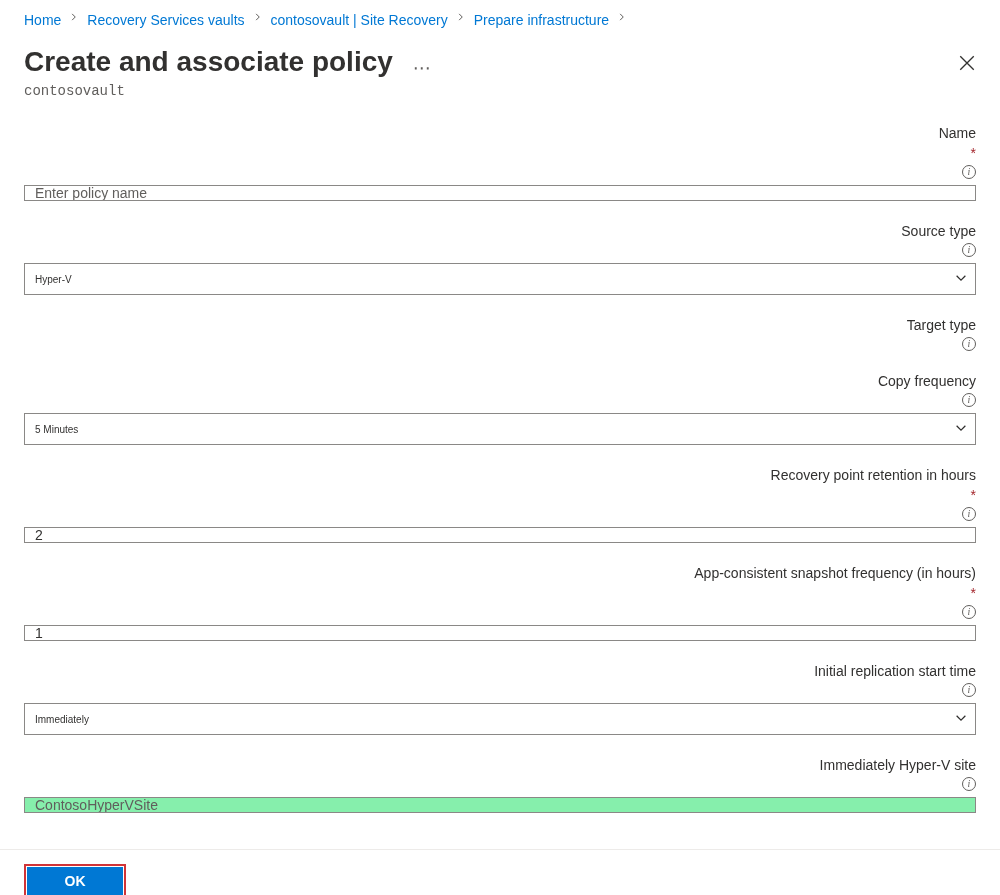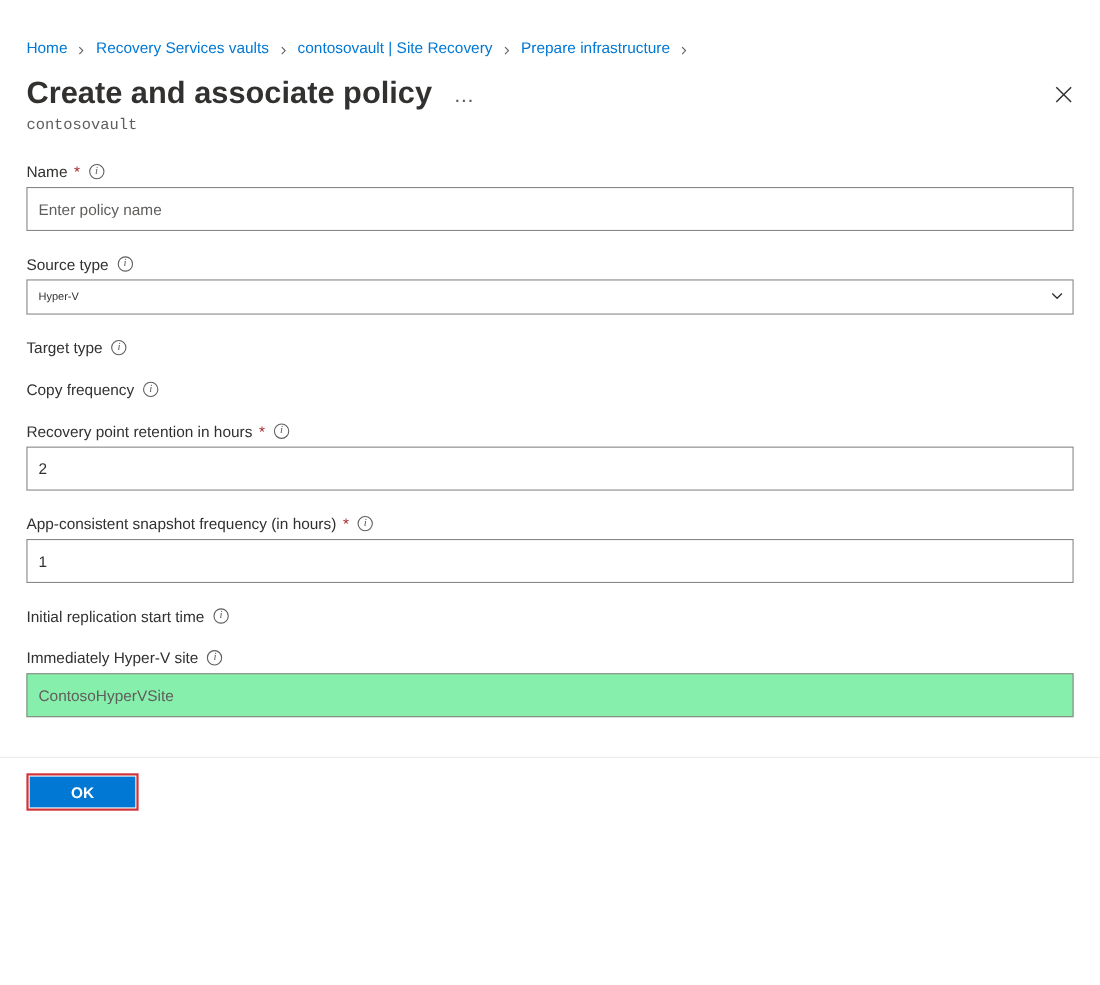--- a/index.html
+++ b/index.html
@@ -10,27 +10,26 @@
     color: #323130;
     background: #fff;
     width: 1000px;
   }
   .page {
     padding: 10px 24px 0 24px;
   }
   
   .breadcrumb {
     display: flex;
-    align-items: flex-end;
+    align-items: flex-start;
     flex-wrap: wrap;
     gap: 8px;
     font-size: 14px;
     padding-top: 2px;
     padding-bottom: 6px;
-    margin-top: 23px;
   }
   .breadcrumb a {
     color: #0078d4;
     text-decoration: none;
     cursor: pointer;
   }
   .breadcrumb .chev {
     color: #605e5c;
     display: inline-flex;
     align-items: center;
@@ -69,25 +68,26 @@
     color: #605e5c;
     font-size: 14px;
     margin-top: 4px;
     margin-bottom: 26px;
     font-family: Liberation Mono, monospace;
   }
   
   .field { margin-bottom: 22px; }
   .field-label {
     display: flex;
-    align-items: center;
+    align-items: flex-end;
     gap: 4px;
     font-size: 14px;
     color: #323130;
     margin-bottom: 6px;
+    flex-direction: column;
   }
   .req { color: #a4262c; margin-left: 2px; }
   .info-icon {
     display: inline-flex;
     align-items: center;
     justify-content: center;
     width: 14px; height: 14px;
     border: 1px solid #605e5c;
     border-radius: 50%;
     color: #605e5c;
@@ -97,21 +97,21 @@
     font-family: Georgia, serif;
     cursor: default;
     margin-left: 4px;
   }
   .control {
     width: 100%;
     position: relative;
   }
   .text-input {
     width: 100%;
-    height: 40px;
+    height: 16px;
     border: 1px solid #8a8886;
     padding: 0 10px;
     font-size: 14px;
     font-family: inherit;
     color: #323130;
     background: #fff;
     outline: none;
   }
   .text-input::placeholder { color: #605e5c; }
   .text-input[readonly] {
@@ -249,20 +249,30 @@
       <span>Target type</span>
       <span class="info-icon">i</span>
     </div>
   </div>
 
   <div class="field">
     <div class="field-label">
       <span>Copy frequency</span>
       <span class="info-icon">i</span>
     </div>
+    <div class="control select-wrap">
+      <button type="button" class="select-input">
+        <span>5 Minutes</span>
+      </button>
+      <span class="select-chevron">
+        <svg viewBox="0 0 16 16" fill="none" stroke="currentColor" stroke-width="1.4">
+            <path d="M3 6l5 5 5-5"></path>
+          </svg>
+      </span>
+    </div>
   </div>
 
   <div class="field">
     <div class="field-label">
       <span>Recovery point retention in hours</span>
       <span class="req">*</span>
       <span class="info-icon">i</span>
     </div>
     <div class="control">
       <input type="text" class="text-input" value="2" style="">
@@ -277,20 +287,30 @@
     </div>
     <div class="control">
       <input type="text" class="text-input" value="1" style="">
     </div>
   </div>
 
   <div class="field">
     <div class="field-label">
       <span>Initial replication start time</span>
       <span class="info-icon">i</span>
+    </div>
+    <div class="control select-wrap">
+      <button type="button" class="select-input">
+        <span>Immediately</span>
+      </button>
+      <span class="select-chevron">
+        <svg viewBox="0 0 16 16" fill="none" stroke="currentColor" stroke-width="1.4">
+            <path d="M3 6l5 5 5-5"></path>
+          </svg>
+      </span>
     </div>
   </div>
 
   <div class="field">
     <div class="field-label">
       <span>Immediately Hyper-V site</span>
       <span class="info-icon">i</span>
     </div>
     <div class="control">
       <input type="text" class="text-input" readonly="" value="ContosoHyperVSite" style="">

